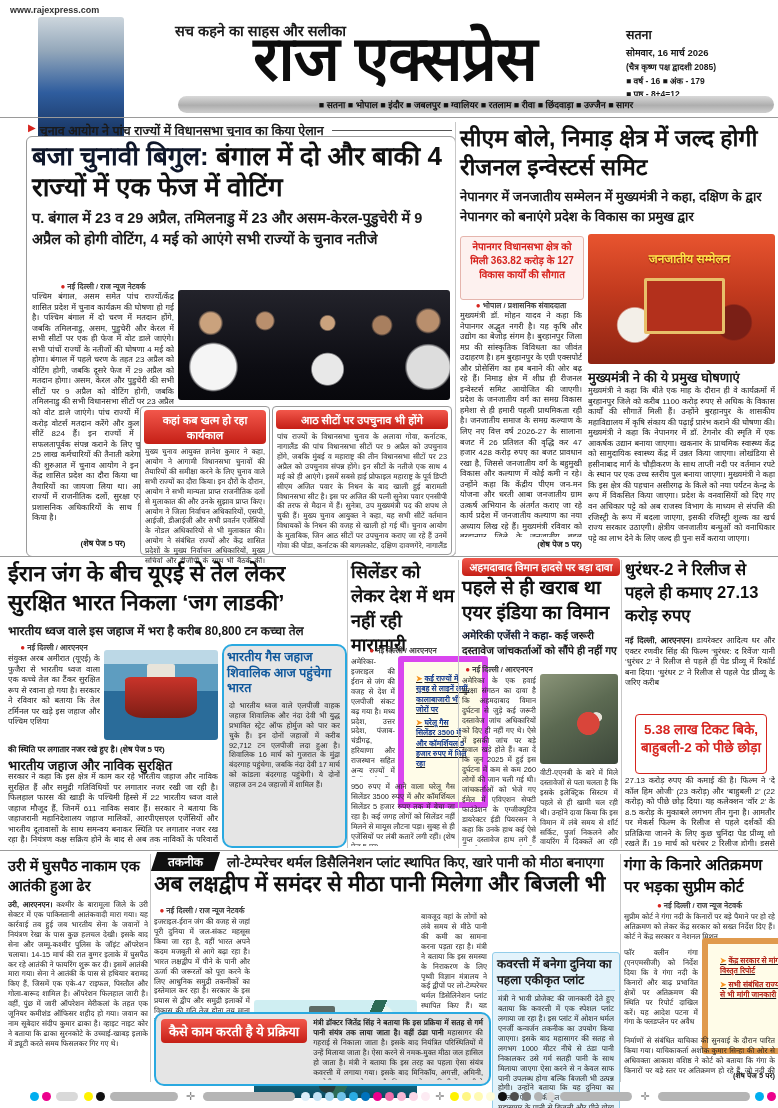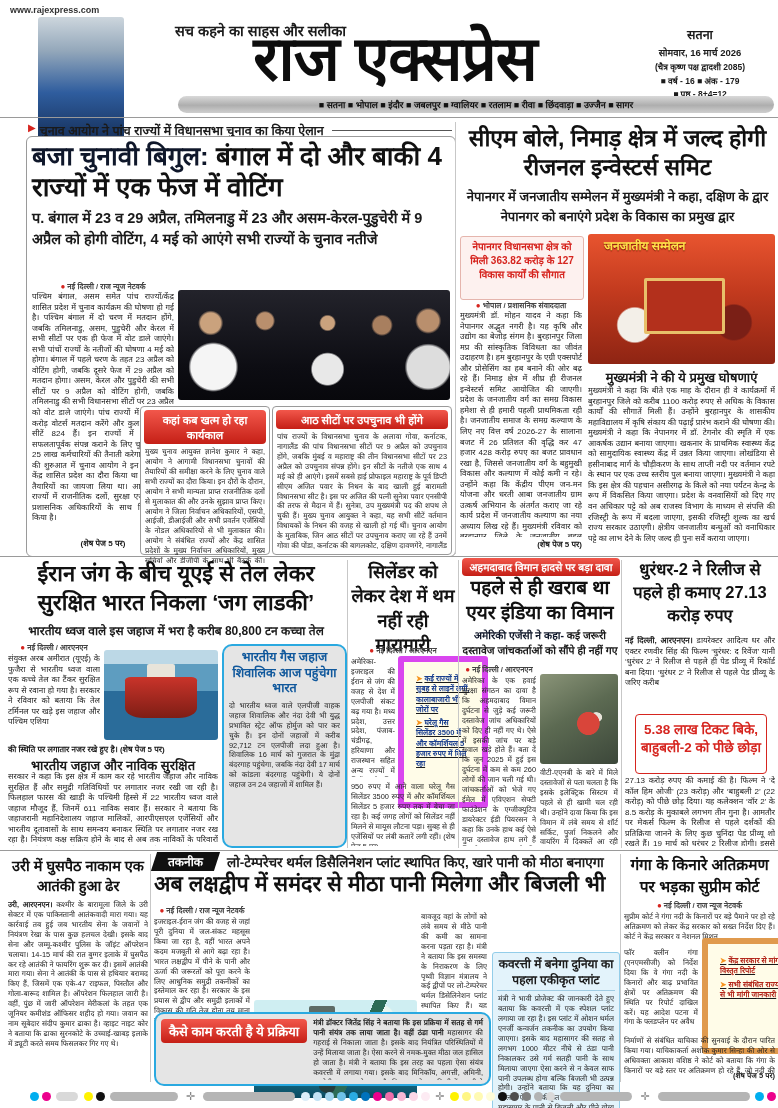--- a/index.html
+++ b/index.html
@@ -1,19 +1,19 @@
 <!DOCTYPE html>
 <html><head>
 <meta charset="utf-8">
 <style>
   html,body{margin:0;padding:0;background:#e9e9e9;}
   .page{position:relative;width:778px;height:1108px;margin:0 auto;background:#fff;
         font-family:"Liberation Sans",sans-serif;color:#1a1a1a;overflow:hidden;}
   .abs{position:absolute;}
-  .ct{text-align:center;}
+  .ct{}
   .bt{font-size:8px;line-height:1.32;color:#222;overflow:hidden;text-align:justify;}
   .bt7{font-size:7.4px;line-height:1.34;color:#222;overflow:hidden;text-align:justify;}
   .byline{font-size:7.6px;font-weight:bold;color:#444;text-align:center;white-space:nowrap;overflow:hidden;}
   .byline .dot{color:#d6251f;font-size:8px;}
   .hrule{border-top:1px solid #9a9a9a;}
   .vrule{border-left:1px solid #c7c7c7;}
   .red{color:#0f172a;}
   .headline{font-weight:800;color:#111;}
   .kicker-line{flex:1;border-top:1.5px solid #555;margin-left:8px;margin-top:8px;}
   .redband{background:linear-gradient(180deg,#f2574b,#c51f16);color:#fff;font-weight:800;
@@ -132,21 +132,21 @@
   <div class="abs" style="left:460px;top:236px;width:118px;height:56px;background:#fdf1ef;border:1px solid #e5b5ad;
        border-radius:3px;color:#d6251f;font-size:10px;font-weight:800;text-align:center;line-height:1.4;padding:3px 2px;">नेपानगर विधानसभा क्षेत्र को मिली 363.82 करोड़ के 127 विकास कार्यों की सौगात</div>
   <div class="abs byline" style="left:460px;top:300px;width:122px;">
     <span class="dot">●</span>
     <span>भोपाल / प्रशासनिक संवाददाता</span>
   </div>
   <div class="abs bt" style="left:460px;top:311px;width:122px;height:226px;">मुख्यमंत्री डॉ. मोहन यादव ने कहा कि नेपानगर अद्भुत नगरी है। यह कृषि और उद्योग का बेजोड़ संगम है। बुरहानपुर जिला मप्र की सांस्कृतिक विविधता का जीवंत उदाहरण है। हम बुरहानपुर के एग्री एक्सपोर्ट और प्रोसेसिंग का हब बनाने की ओर बढ़ रहे हैं। निमाड़ क्षेत्र में शीघ्र ही रीजनल इन्वेस्टर्स समिट आयोजित की जाएगी। प्रदेश के जनजातीय वर्ग का समग्र विकास हमेशा से ही हमारी पहली प्राथमिकता रही है। जनजातीय समाज के समग्र कल्याण के लिए नए वित्त वर्ष 2026-27 के सालाना बजट में 26 प्रतिशत की वृद्धि कर 47 हजार 428 करोड़ रुपए का बजट प्रावधान रखा है, जिससे जनजातीय वर्ग के बहुमुखी विकास और कल्याण में कोई कमी न रहे। उन्होंने कहा कि केंद्रीय पीएम जन-मन योजना और धरती आबा जनजातीय ग्राम उत्कर्ष अभियान के अंतर्गत कराए जा रहे कार्य प्रदेश में जनजातीय कल्याण का नया अध्याय लिख रहे हैं। मुख्यमंत्री रविवार को बुरहानपुर जिले के जनजातीय बहुल नेपानगर विधानसभा क्षेत्र में आयोजित जनजातीय सम्मेलन को संबोधित कर रहे थे। उन्होंने विधानसभा क्षेत्र को 363 करोड़ 82 लाख रुपए के 127 विकास कार्यों की सौगात दी। इसमें 151 करोड़ 62 लाख रुपए लागत के 81 विकास कार्यों का भूमिपूजन (30.59 करोड़ से सहारखेड़ी में औद्योगिक क्षेत्र के भूमिपूजन सहित) और 172 करोड़ 20 लाख रुपए लागत के 46 विकास कार्यों का लोकार्पण शामिल है। उन्होंने कहा कि इतिहास के पन्नों में नेपानगर दक्षिण के द्वार के रूप में अंकित है।</div>
   <div class="abs" style="left:460px;top:538px;width:122px;font-size:8px;font-weight:bold;text-align:right;">(शेष पेज 5 पर)</div>
 
   <div class="abs photo cm-photo" style="left:588px;top:234px;width:187px;height:130px;">
-    <div style="position:relative;margin-top:3px;font-size:12px;font-weight:900;color:#ffe24a;
+    <div style="position:relative;text-align:center;margin-top:16px;font-size:12px;font-weight:900;color:#ffe24a;
          text-shadow:0 1px 1px #7a1206;padding-left:16px;">जनजातीय सम्मेलन</div>
     <div class="cm-art"></div>
   </div>
   <div class="abs ct" style="left:588px;top:368px;width:187px;font-size:13px;font-weight:800;">मुख्यमंत्री ने की ये प्रमुख घोषणाएं</div>
   <div class="abs bt" style="left:588px;top:386px;width:187px;height:162px;">मुख्यमंत्री ने कहा कि बीते एक माह के दौरान ही वे कार्यक्रमों में बुरहानपुर जिले को करीब 1100 करोड़ रुपए से अधिक के विकास कार्यों की सौगातें मिली हैं। उन्होंने बुरहानपुर के शासकीय महाविद्यालय में कृषि संकाय की पढ़ाई प्रारंभ कराने की घोषणा की। मुख्यमंत्री ने कहा कि नेपानगर में डॉ. टेगनोर की स्मृति में एक आकर्षक उद्यान बनाया जाएगा। खकनार के प्राथमिक स्वास्थ्य केंद्र को सामुदायिक स्वास्थ्य केंद्र में उन्नत किया जाएगा। लोखंडिया से हसीनाबाद मार्ग के चौड़ीकरण के साथ ताप्ती नदी पर वर्तमान रपटे के स्थान पर एक उच्च स्तरीय पुल बनाया जाएगा। मुख्यमंत्री ने कहा कि इस क्षेत्र की पहचान असीरगढ़ के किले को नया पर्यटन केन्द्र के रूप में विकसित किया जाएगा। प्रदेश के वनवासियों को दिए गए वन अधिकार पट्टे को अब राजस्व विभाग के माध्यम से संपत्ति की रजिस्ट्री के रूप में बदला जाएगा, इसकी रजिस्ट्री शुल्क का खर्च राज्य सरकार उठाएगी। क्षेत्रीय जनजातीय बन्धुओं को वनाधिकार पट्टे का लाभ देने के लिए जल्द ही पुनः सर्वे कराया जाएगा।</div>
 
   <div class="abs hrule" style="left:0;top:556px;width:778px;"></div>
 
   <div class="abs headline ct" style="left:8px;top:560px;width:336px;font-size:22px;line-height:1.3;">ईरान जंग के बीच यूएई से तेल लेकर सुरक्षित भारत निकला ‘जग लाडकी’</div>
   <div class="abs ct" style="left:8px;top:622px;width:336px;font-size:12px;font-weight:800;">भारतीय ध्वज वाले इस जहाज में भरा है करीब 80,800 टन कच्चा तेल</div>

